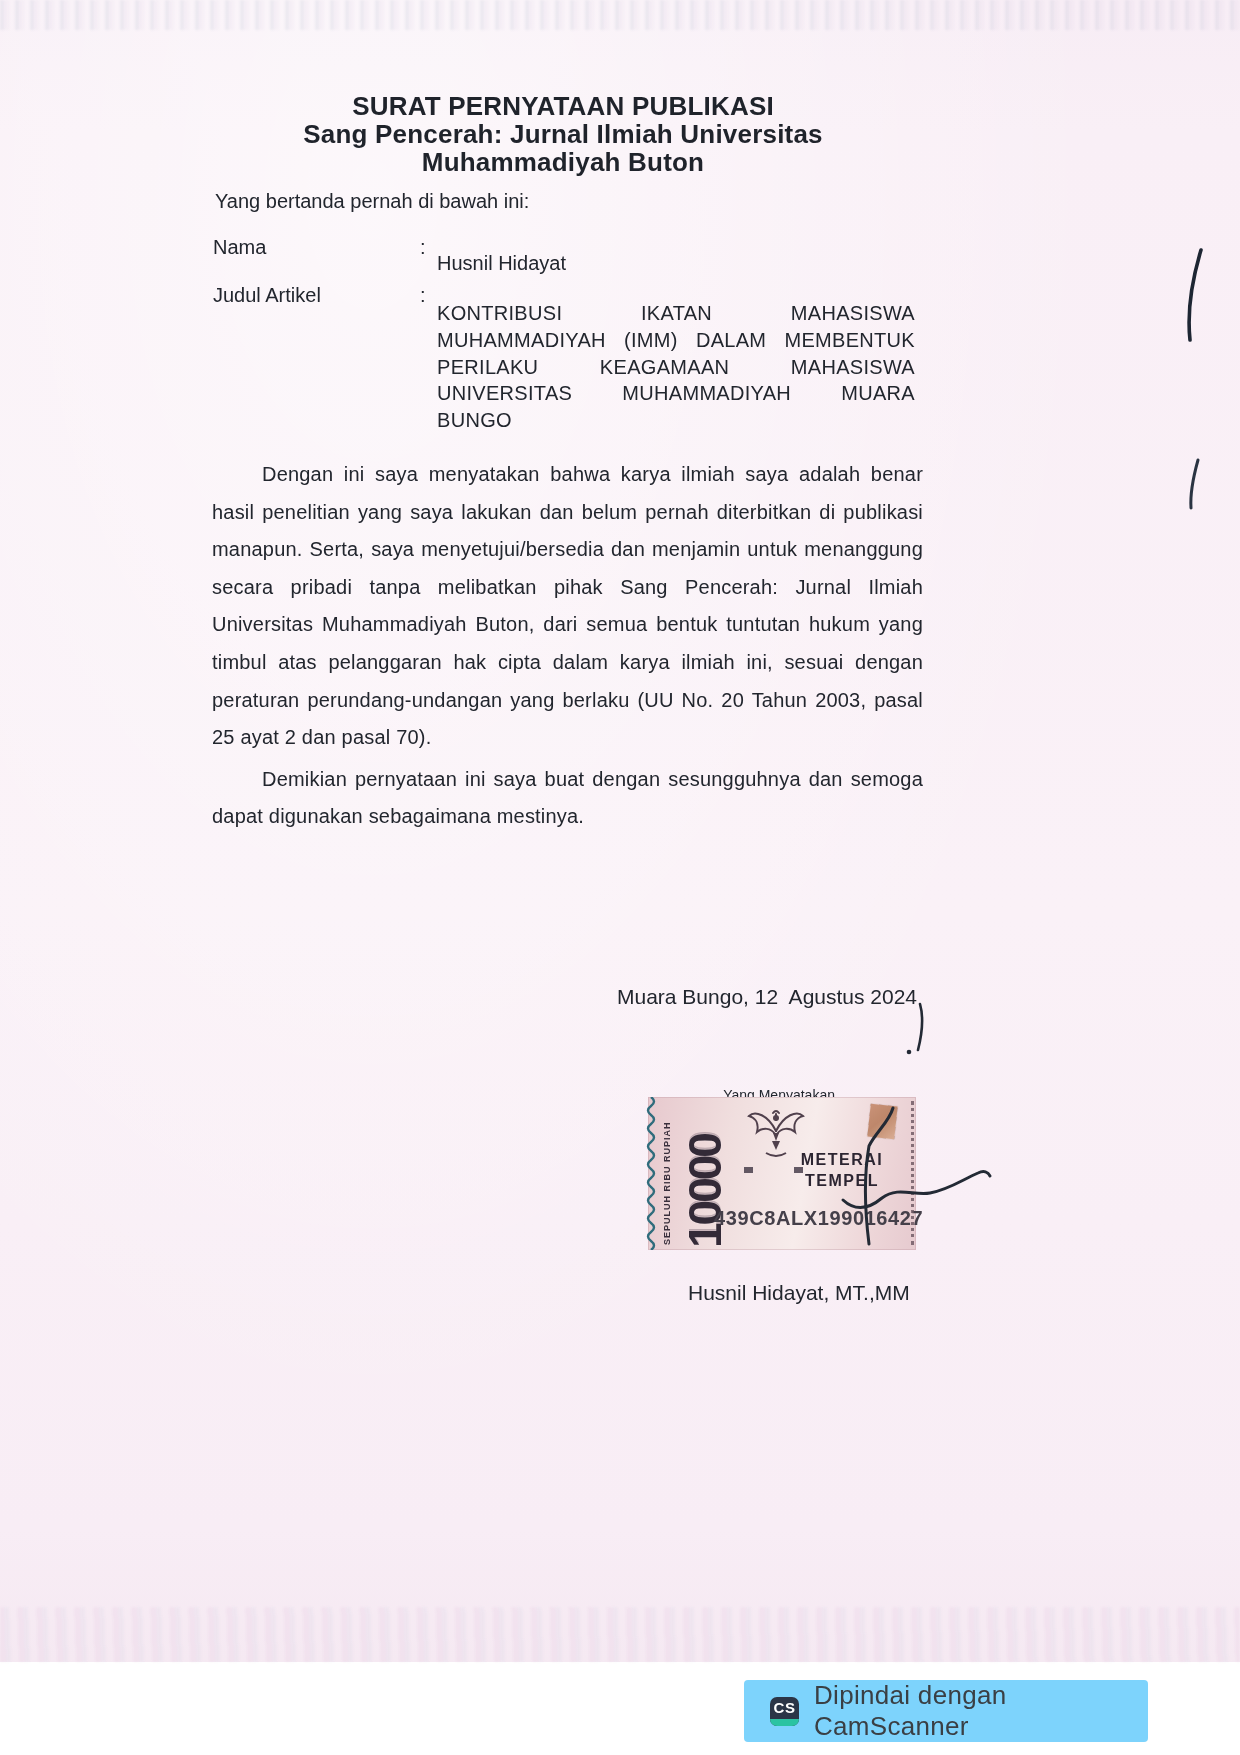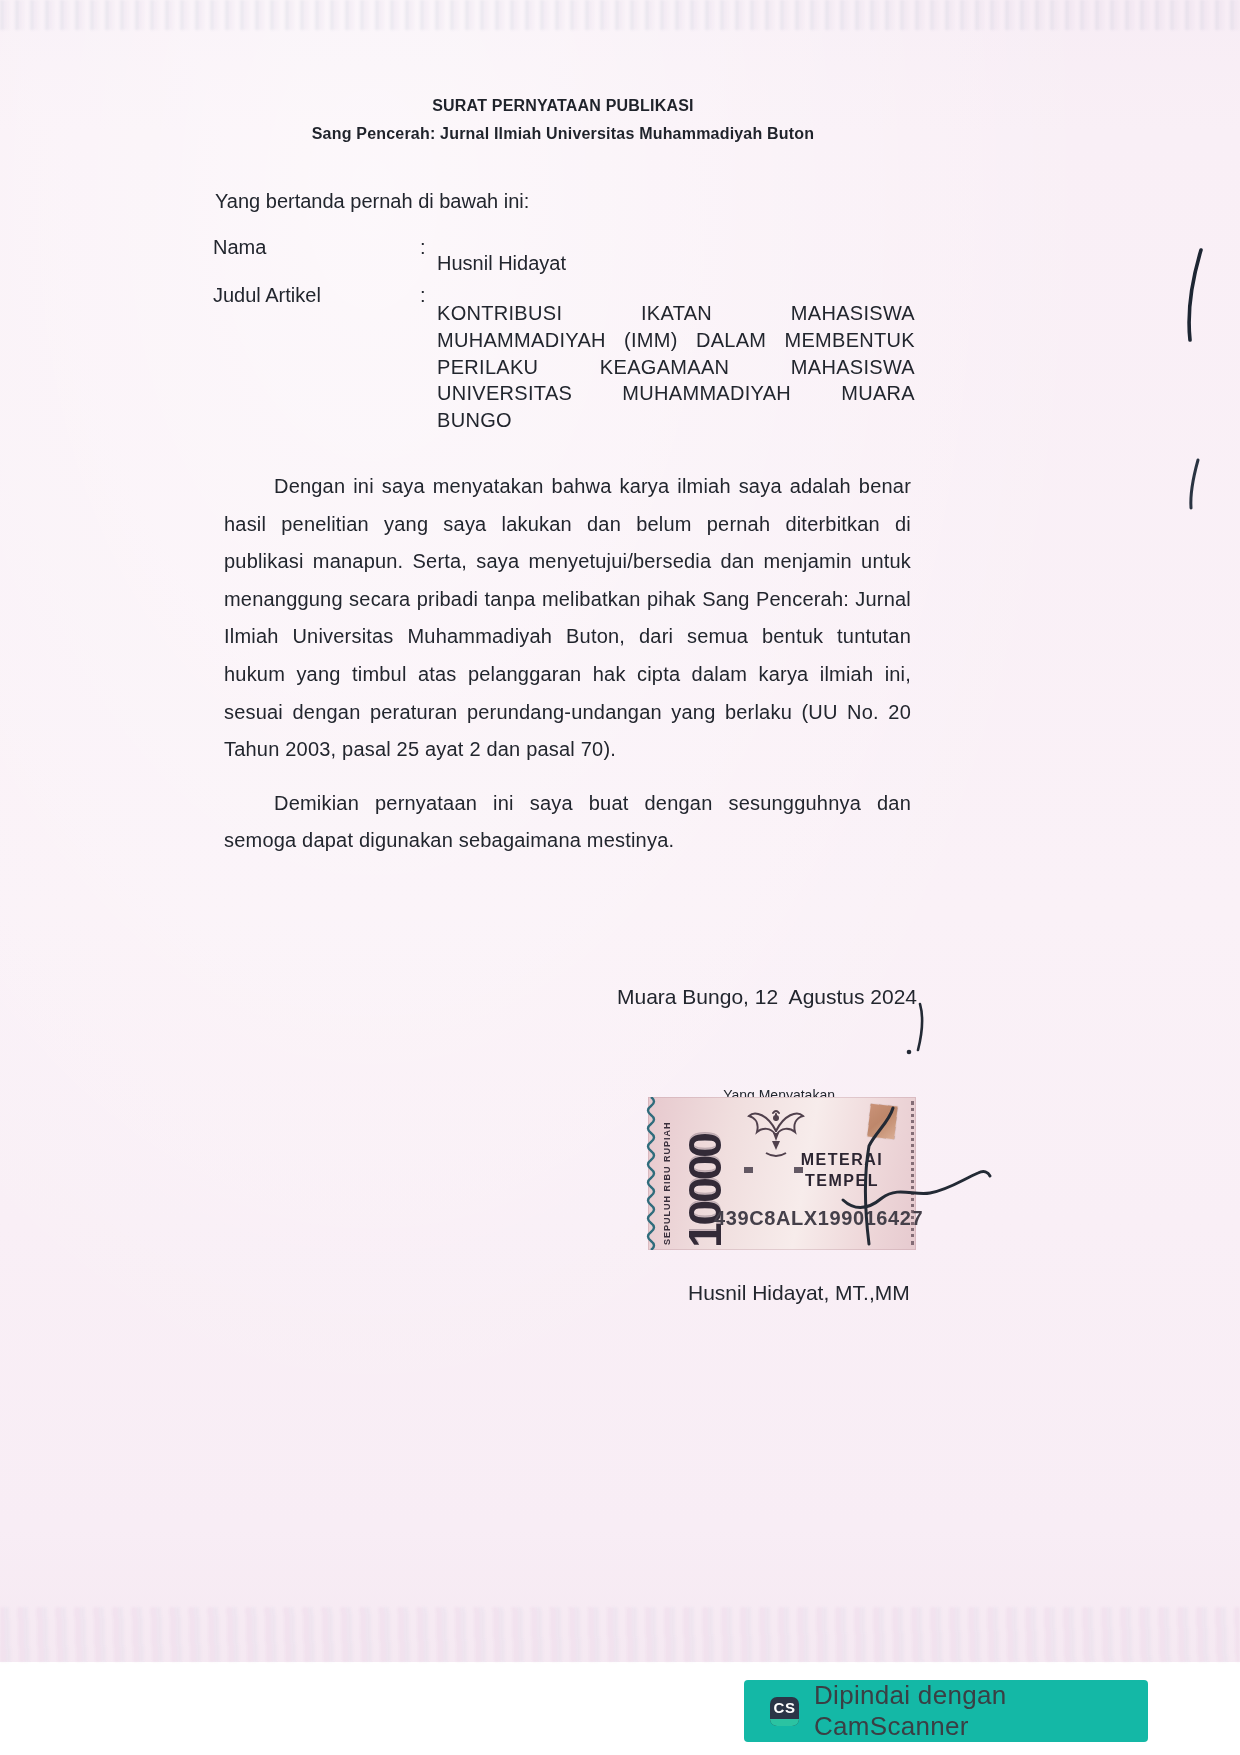--- a/index.html
+++ b/index.html
@@ -23,38 +23,38 @@
     filter:blur(1px);opacity:.7;
   }
   .paper::after{
     content:"";position:absolute;left:0;bottom:0;width:100%;height:55px;
     background:repeating-linear-gradient(88deg,
       rgba(200,140,190,.10) 0 6px, rgba(140,160,200,.08) 6px 11px, rgba(255,255,255,0) 11px 19px);
     filter:blur(1px);opacity:.8;
   }
   .doc-title{
     position:absolute;left:210px;top:92px;width:706px;text-align:center;
-    font-weight:bold;font-size:16px;line-height:28px;color:#1f232b;letter-spacing:.2px;
+    font-weight:bold;font-size:26px;line-height:28px;color:#1f232b;letter-spacing:.2px;
   }
   .intro{position:absolute;left:215px;top:190px;font-size:20px;}
   .field-row{position:absolute;left:213px;width:710px;font-size:20px;}
   .row-nama{top:236px;}
   .row-judul{top:284px;}
   .f-label{position:absolute;left:0;top:0;}
   .f-colon{position:absolute;left:207px;top:0;}
   .f-value{position:absolute;left:224px;top:16px;}
   .judul-value{
     width:478px;text-align:justify;line-height:26.8px;letter-spacing:.3px;
     word-spacing:6px;
   }
   .body-text{
     position:absolute;left:208px;top:452px;width:719px;
     font-size:20px;line-height:37.6px;text-align:justify;letter-spacing:.2px;
   }
-  .body-text p{margin:16px;text-indent:50px;}
+  .body-text p{margin:4px;text-indent:50px;}
   .place-date{position:absolute;left:617px;top:985px;font-size:21px;white-space:pre;}
   .sig-heading{position:absolute;left:685px;top:1042px;width:192px;text-align:center;font-size:14px;margin-top:45px;}
   .signer-name{position:absolute;left:688px;top:1281px;font-size:21px;}
 
   
   .stamp{
     position:absolute;left:648px;top:1097px;width:268px;height:153px;
     background:linear-gradient(100deg,#e7c9ce 0%,#f0dede 30%,#f7eceb 58%,#eed7d9 82%,#e6cacf 100%);
     box-shadow:0 0 0 1px rgba(190,150,160,.35) inset;
   }
@@ -90,21 +90,21 @@
   }
   .stamp-serial{
     position:absolute;left:66px;top:110px;font-size:20px;font-weight:bold;
     color:#45404a;letter-spacing:.6px;
   }
   .ink-overlay{position:absolute;left:0;top:0;width:1240px;height:1662px;pointer-events:none;}
 
   
   .cam-badge{
     position:absolute;left:744px;top:1680px;width:404px;height:62px;
-    background:#14b8a6;border-radius:4px;
+    background:#7dd3fc;border-radius:4px;
     display:flex;align-items:center;gap:15px;box-sizing:border-box;padding-left:26px;
   }
   .cs-icon{
     width:29px;height:29px;border-radius:7px;overflow:hidden;position:relative;
     background:#2b3547;flex:0 0 auto;
   }
   .cs-icon .cs-text{
     position:absolute;left:0;top:0;width:100%;height:22px;
     display:flex;align-items:center;justify-content:center;
     color:#ffffff;font-weight:bold;font-size:15px;letter-spacing:.5px;

